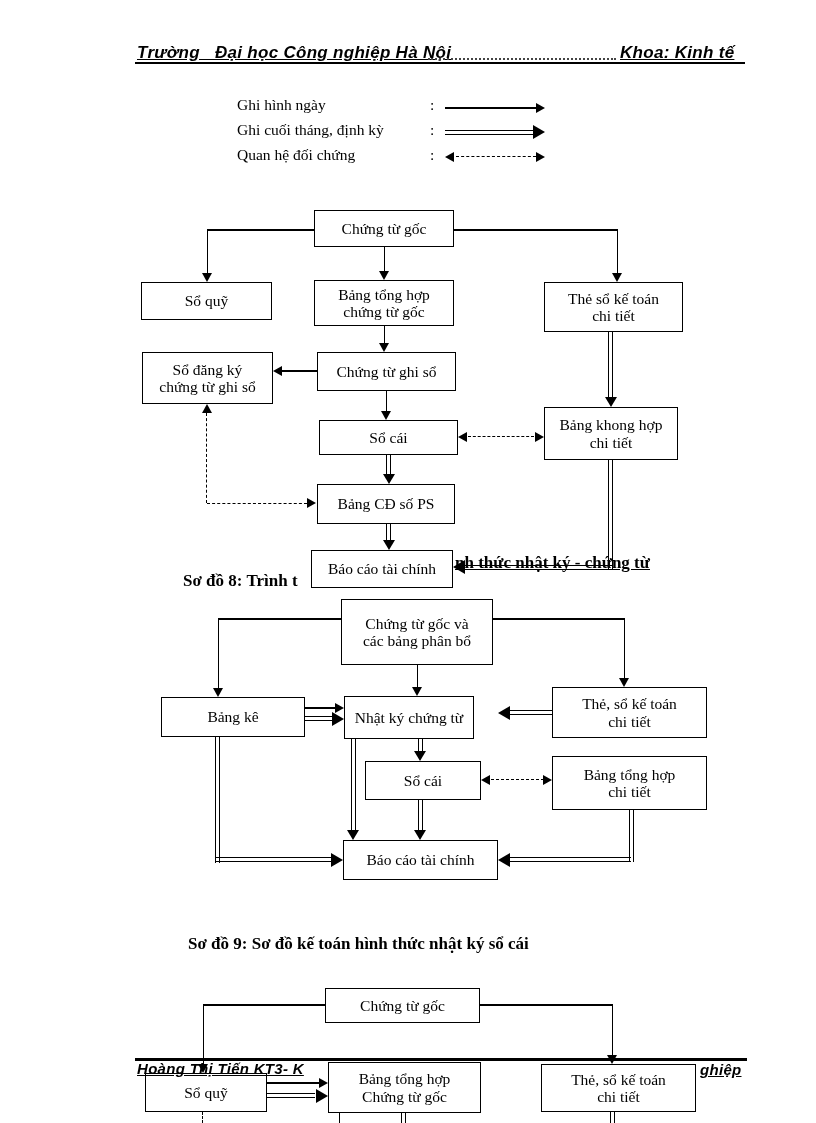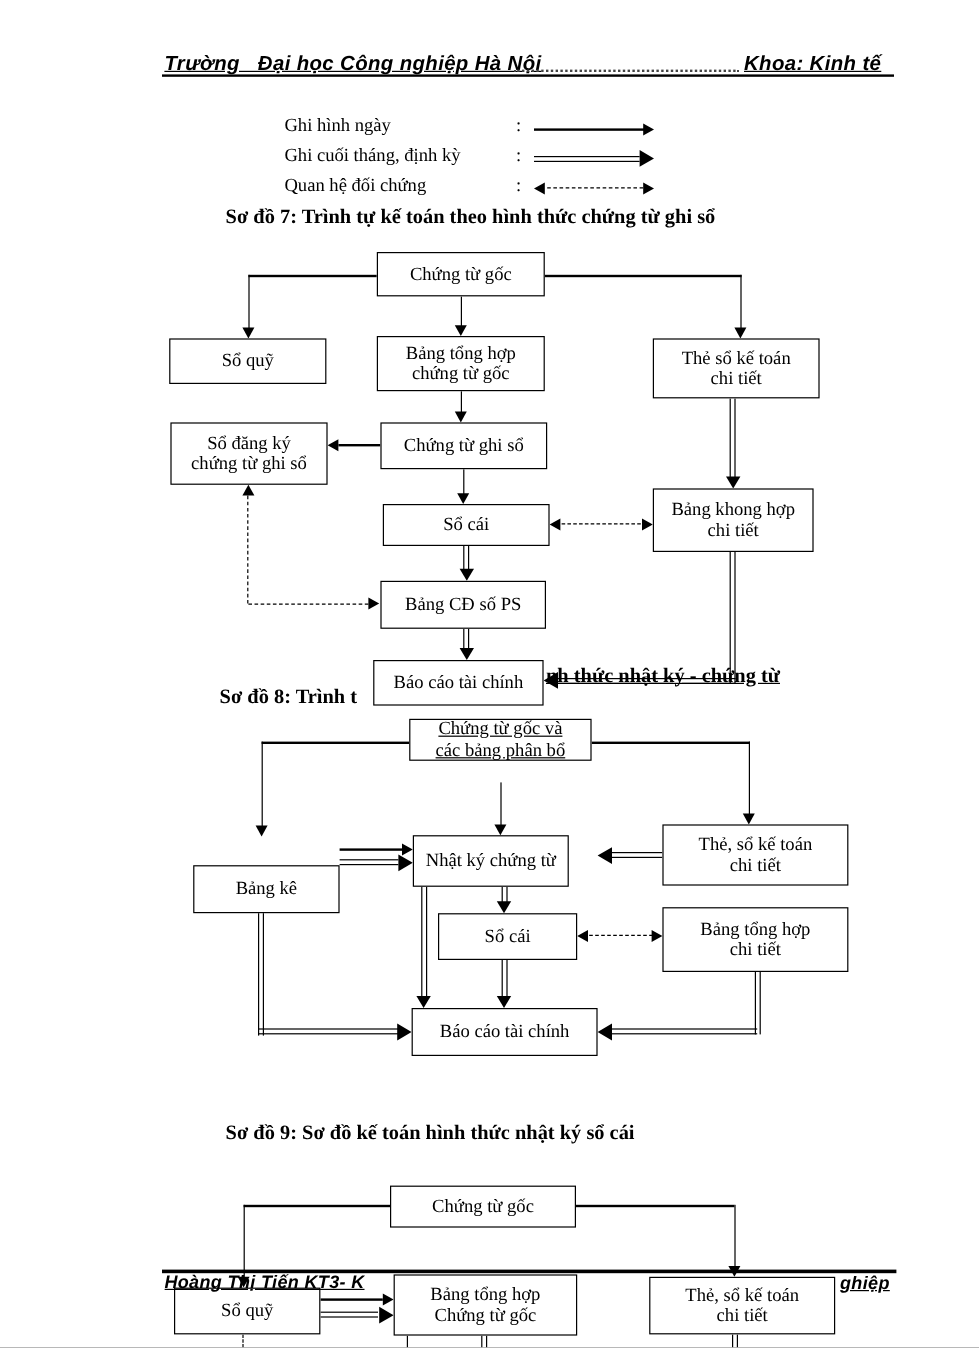--- a/index.html
+++ b/index.html
@@ -62,21 +62,20 @@
   <div class="legend-colon" style="left:430px;top:121px;">:</div>
   <i class="hd" style="left:445px;top:130px;width:88px;"></i>
   <i class="tri arb" style="left:533px;top:125px;"></i>
 
   <div class="legend-label" style="left:237px;top:146px;">Quan hệ đối chứng</div>
   <div class="legend-colon" style="left:430px;top:146px;">:</div>
   <i class="tri al" style="left:445px;top:152px;"></i>
   <i class="hda" style="left:456px;top:156px;width:80px;"></i>
   <i class="tri ar" style="left:536px;top:152px;"></i>
 
-  <div class="title" style="left:188px;top:171px;">Sơ đồ 7: Trình tự kế toán theo hình thức chứng từ ghi sổ</div>
 
   <div class="fbox" style="left:314px;top:210px;width:140px;height:37px;">Chứng từ gốc</div>
   <div class="fbox" style="left:141px;top:282px;width:131px;height:38px;">Sổ quỹ</div>
   <div class="fbox" style="left:314px;top:280px;width:140px;height:46px;">Bảng tổng hợp
 chứng từ gốc</div>
   <div class="fbox" style="left:544px;top:282px;width:139px;height:50px;">Thẻ sổ kế toán
 chi tiết</div>
   <div class="fbox" style="left:142px;top:352px;width:131px;height:52px;">Sổ đăng ký
 chứng từ ghi sổ</div>
   <div class="fbox" style="left:317px;top:352px;width:139px;height:39px;">Chứng từ ghi sổ</div>
@@ -113,23 +112,23 @@
   <i class="vda" style="left:206px;top:413px;height:90px;"></i>
   <i class="hda" style="left:207px;top:503px;width:100px;"></i>
   <i class="tri ar" style="left:307px;top:498px;"></i>
   <i class="vd" style="left:608px;top:460px;height:110px;"></i>
   <i class="hd" style="left:461px;top:565px;width:152px;"></i>
   <i class="tri alb" style="left:453px;top:560px;"></i>
 
   <div class="title" style="left:183px;top:571px;">Sơ đồ 8: Trình t</div>
   <div class="title t8-underline" style="left:455px;top:553px;">nh thức nhật ký - chứng từ</div>
 
-  <div class="fbox" style="left:341px;top:599px;width:152px;height:35px;text-decoration:underline;">Chứng từ gốc và
+  <div class="fbox" style="left:341px;top:599px;width:152px;height:66px;">Chứng từ gốc và
 các bảng phân bổ</div>
-  <div class="fbox" style="left:161px;top:697px;width:122px;height:40px;margin-top:24px;">Bảng kê</div>
+  <div class="fbox" style="left:161px;top:697px;width:144px;height:40px;">Bảng kê</div>
   <div class="fbox" style="left:344px;top:696px;width:130px;height:43px;">Nhật ký chứng từ</div>
   <div class="fbox" style="left:552px;top:687px;width:155px;height:51px;">Thẻ, sổ kế toán
 chi tiết</div>
   <div class="fbox" style="left:365px;top:761px;width:116px;height:39px;">Sổ cái</div>
   <div class="fbox" style="left:552px;top:756px;width:155px;height:54px;">Bảng tổng hợp
 chi tiết</div>
   <div class="fbox" style="left:343px;top:840px;width:155px;height:40px;">Báo cáo tài chính</div>
 
   <i class="vl" style="left:416.5px;top:652px;height:36px;"></i>
   <i class="tri ad" style="left:412px;top:687px;"></i>

